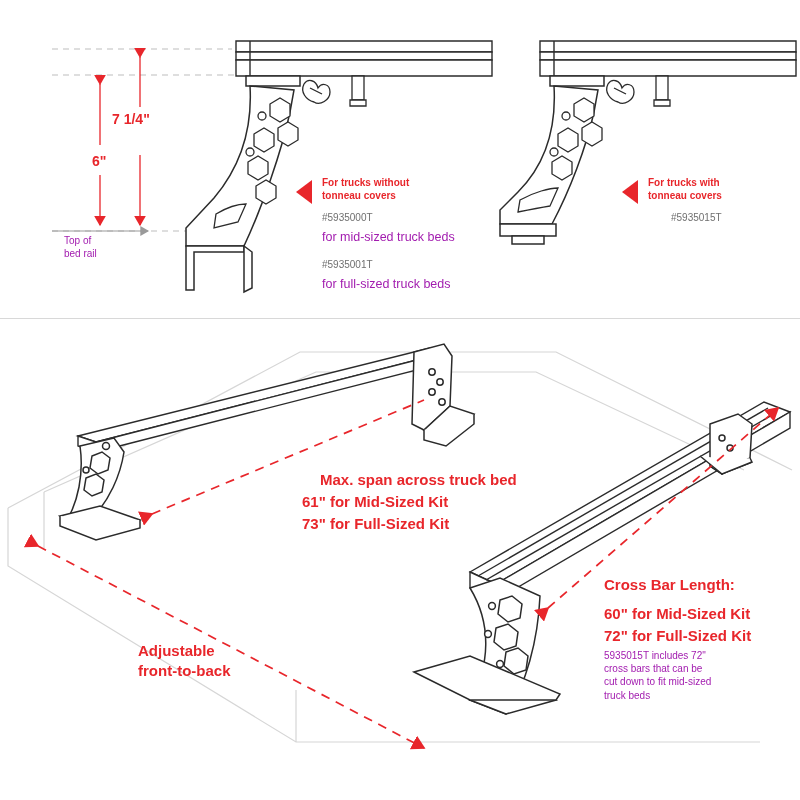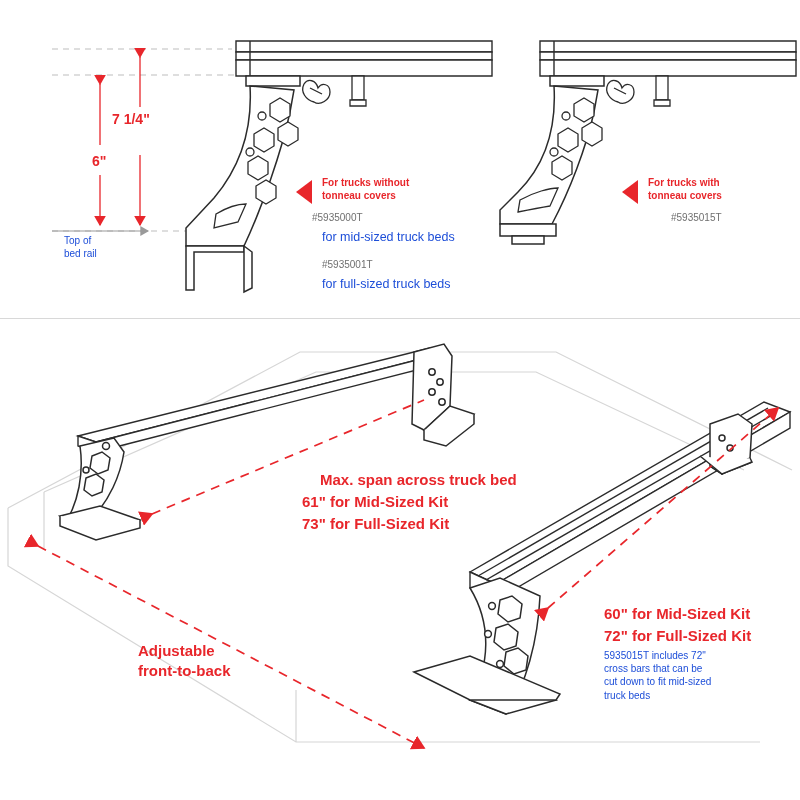--- a/index.html
+++ b/index.html
@@ -30,21 +30,21 @@
   .txt {
     position: absolute;
     white-space: pre-line;
     line-height: 1.32;
   }
   .red {
     color: #e8262b;
     font-weight: bold;
   }
   .gray {
-    color: #1d4ed8;
+    color: #a21caf;
   }
   .dark {
     color: #6f6f6f;
   }
   .dim-label {
     color: #e8262b;
     font-weight: bold;
     font-size: 14px;
   }
   .sm { font-size: 12.5px; }
@@ -234,38 +234,39 @@
   <div class="txt dim-label" style="left:112px; top:110px;">7 1/4"</div>
 
   <div class="txt dim-label" style="left:92px; top:152px;">6"</div>
 
   <div class="txt gray md" style="left:64px; top:234px;">Top of
 bed rail</div>
 
   <div class="txt red md" style="left:322px; top:176px;">For trucks without
 tonneau covers</div>
 
-  <div class="txt dark md" style="left:312px; top:211px;">#5935000T</div>
+  <div class="txt dark md" style="left:322px; top:211px;">#5935000T</div>
   <div class="txt gray sm" style="left:322px; top:229px;">for mid-sized truck beds</div>
 
   <div class="txt dark md" style="left:322px; top:258px;">#5935001T</div>
   <div class="txt gray sm" style="left:322px; top:276px;">for full-sized truck beds</div>
 
   <div class="txt red md" style="left:648px; top:176px;">For trucks with
 tonneau covers</div>
 
   <div class="txt dark md" style="left:648px; top:211px;margin-left:23px;">#5935015T</div>
 
   <div class="txt red lg" style="left:320px; top:470px;">Max. span across truck bed</div>
   <div class="txt red lg" style="left:302px; top:492px;">61" for Mid-Sized Kit</div>
   <div class="txt red lg" style="left:302px; top:514px;">73" for Full-Sized Kit</div>
 
   <div class="txt red lg" style="left:138px; top:641px; text-align:left;">Adjustable
 front-to-back</div>
 
+  <div class="txt red lg" style="left:604px; top:575px;">Cross Bar Length:</div>
   <div class="txt red lg" style="left:604px; top:604px;">60" for Mid-Sized Kit</div>
   <div class="txt red lg" style="left:604px; top:626px;">72" for Full-Sized Kit</div>
   <div class="txt gray md" style="left:604px; top:649px;">5935015T includes 72"
 cross bars that can be
 cut down to fit mid-sized
 truck beds</div>
 
 </div>
 
 </body></html>

